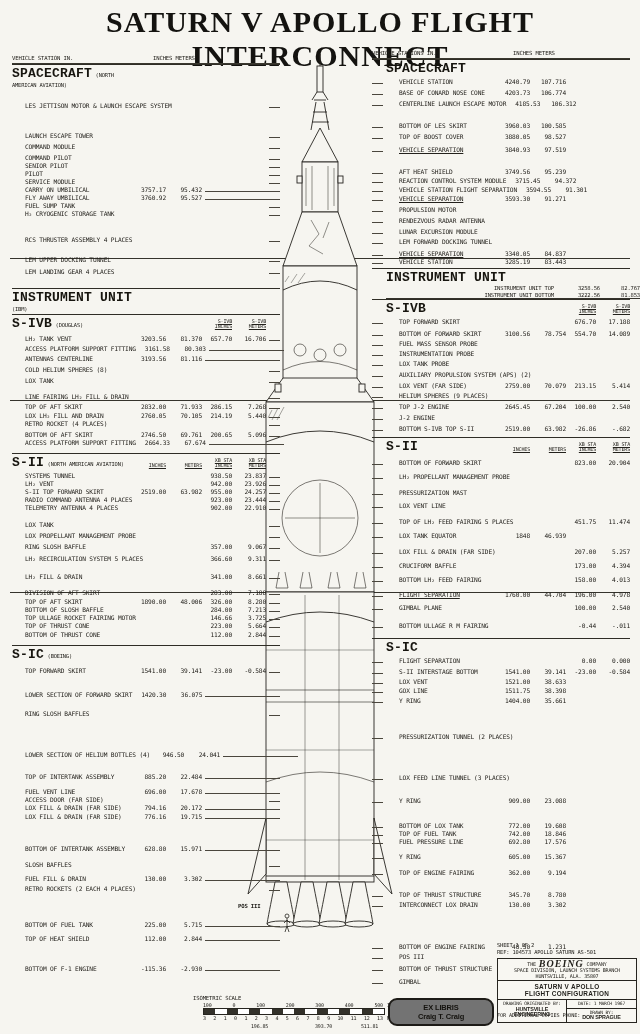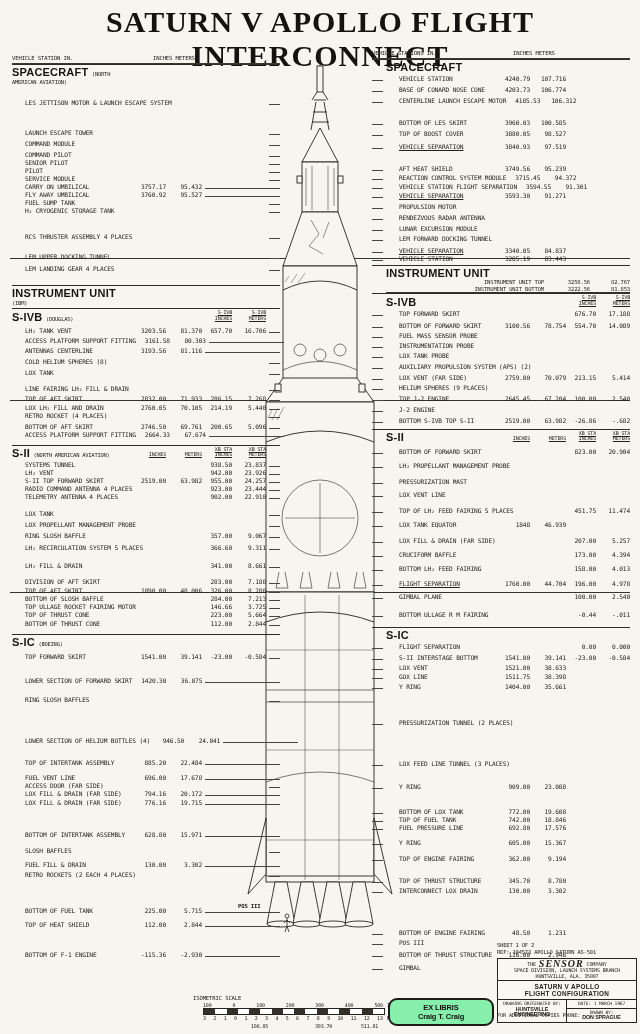--- a/index.html
+++ b/index.html
@@ -22,21 +22,21 @@
   .L{grid-template-columns:1fr 34px 36px 30px 34px 14px}
   .R{grid-template-columns:14px 1fr 34px 36px 30px 34px}
   .row{line-height:8px;height:8px}
   .lbl{white-space:nowrap;padding-left:13px;overflow:visible}
   .val{text-align:right;white-space:nowrap;padding-left:2px}
   .u{text-decoration:underline}
   .ldr{position:relative;height:8px}
   .row.L .ldr::after{content:"";position:absolute;left:3px;right:0;top:5px;border-top:0.8px solid #4a463d}
   .row.R .ldr::after{content:"";position:absolute;left:0;right:3px;top:5px;border-top:0.8px solid #4a463d}
   .sechead{border-top:1.4px solid #2f2d26;padding-top:1px;min-height:10px}
-  .sectitle{font-family:Liberation Sans, sans-serif;font-weight:700;font-size:11px;letter-spacing:0.2px;white-space:nowrap;color:#17150f}
+  .sectitle{font-family:Liberation Mono, monospace;font-weight:700;font-size:13px;letter-spacing:0.2px;white-space:nowrap;color:#17150f}
   .supplier{font-family:"DejaVu Sans Mono",monospace;font-weight:400;font-size:5.4px;letter-spacing:-0.2px}
   .vh{font-size:5px;line-height:1.15;text-align:right;white-space:pre-line;text-decoration:underline;padding-bottom:1px}
   .notes{grid-column:2/7;border-bottom:1px solid #35332c}
   .nrow{display:grid;grid-template-columns:1fr 40px 40px;font-size:5.5px;line-height:6.5px}
   .nrow .nl{text-align:right;padding-right:6px;white-space:nowrap}
   .nrow .nv{text-align:right;white-space:nowrap}
   .poslab{position:absolute;z-index:4;font-size:5.6px;font-weight:700}
   #rocket{position:absolute;left:245px;top:50px;width:150px;height:900px;z-index:2}
   
   #scale{position:absolute;left:193px;top:995px;width:230px;z-index:3}
@@ -55,21 +55,21 @@
   .tb-row{border-bottom:1px solid #26241f;text-align:center;padding:1.5px 2px;font-size:5px;line-height:6px}
   .tb-company{font-size:5px}
   .boeing{font-family:"Liberation Serif",serif;font-weight:700;font-style:italic;font-size:10px;letter-spacing:1px;vertical-align:-1px}
   .tb-product{font-family:"Liberation Sans",sans-serif;font-weight:700;font-size:6.4px;line-height:7.5px;letter-spacing:0.3px}
   .tb-bottom{display:grid;grid-template-columns:1fr 1fr;text-align:center}
   .tb-cell{padding:1px 2px;font-size:4.6px;line-height:5.5px}
   .tb-cell.bl{border-right:1px solid #26241f}
   .tb-strong{font-size:5.4px;font-weight:700;font-family:"Liberation Sans",sans-serif}
   .tb-date{border-bottom:1px solid #26241f;margin:-1px -2px 1px;padding:1px 2px}
   #phoneline{position:absolute;left:497px;top:1012px;z-index:3;font-size:5.2px;white-space:nowrap}
-  #stamp{position:absolute;left:388px;top:998px;width:98px;z-index:4;border:2px solid #1d1b17;border-radius:9px;background:#86efac;text-align:center;padding:3px 2px;font-family:"Liberation Sans",sans-serif;font-weight:700;font-size:7.5px;line-height:9px;color:#14120e}
+  #stamp{position:absolute;left:388px;top:998px;width:98px;z-index:4;border:2px solid #1d1b17;border-radius:9px;background:#737373;text-align:center;padding:3px 2px;font-family:"Liberation Sans",sans-serif;font-weight:700;font-size:7.5px;line-height:9px;color:#14120e}
 </style>
 </head>
 <body>
 
 <h1>SATURN V APOLLO FLIGHT INTERCONNECT</h1>
 
 <div class="divider" style="top:258px"></div>
 <div class="divider" style="top:400px"></div>
 <div class="divider" style="top:592px"></div>
 
@@ -928,21 +928,21 @@
 </div>
 
 <div id="sheetline">
   <div>SHEET 1 OF 2</div>
   <div>REF: 104573 APOLLO SATURN AS-501</div>
 </div>
 
 <div id="tblock">
   <div class="tb-row tb-company">
     <span>THE</span>
-    <span class="boeing">SENSOR</span>
+    <span class="boeing">BOEING</span>
     <span>COMPANY</span>
     <div>SPACE DIVISION, LAUNCH SYSTEMS BRANCH</div>
     <div>HUNTSVILLE, ALA.  35807</div>
   </div>
   <div class="tb-row tb-product">
     <div>SATURN V APOLLO</div>
     <div>FLIGHT CONFIGURATION</div>
   </div>
   <div class="tb-bottom">
     <div class="tb-cell bl">

